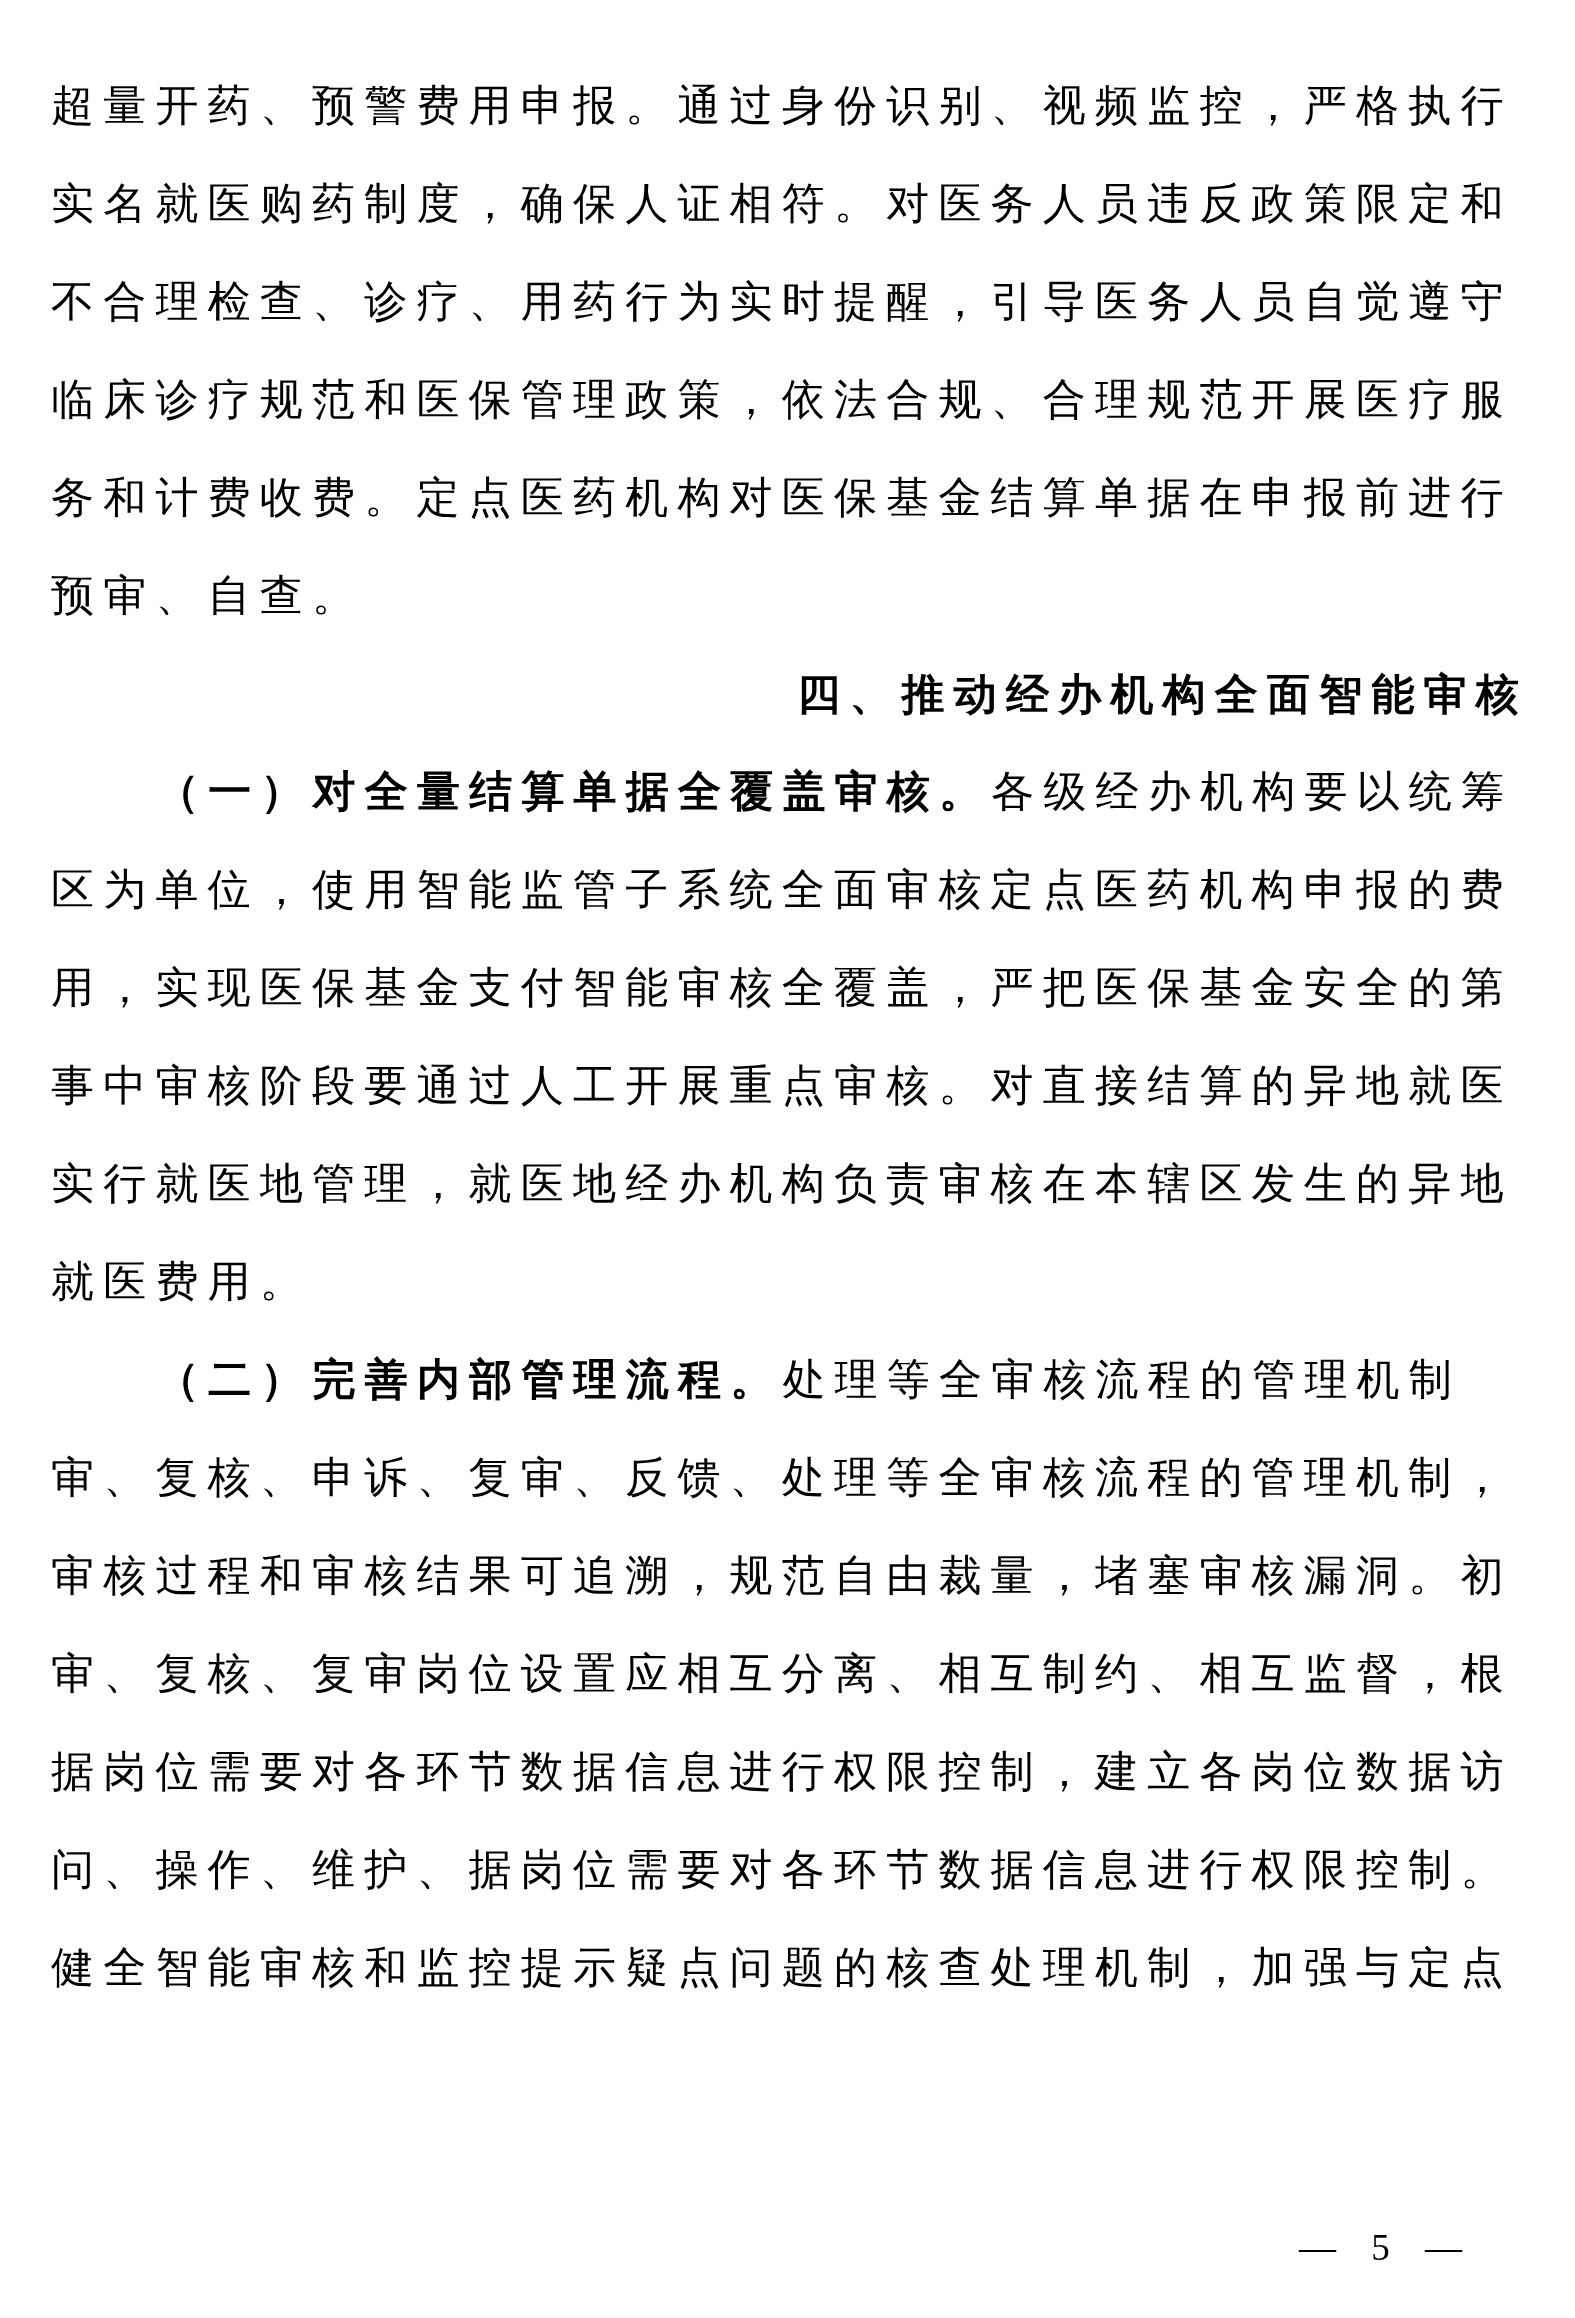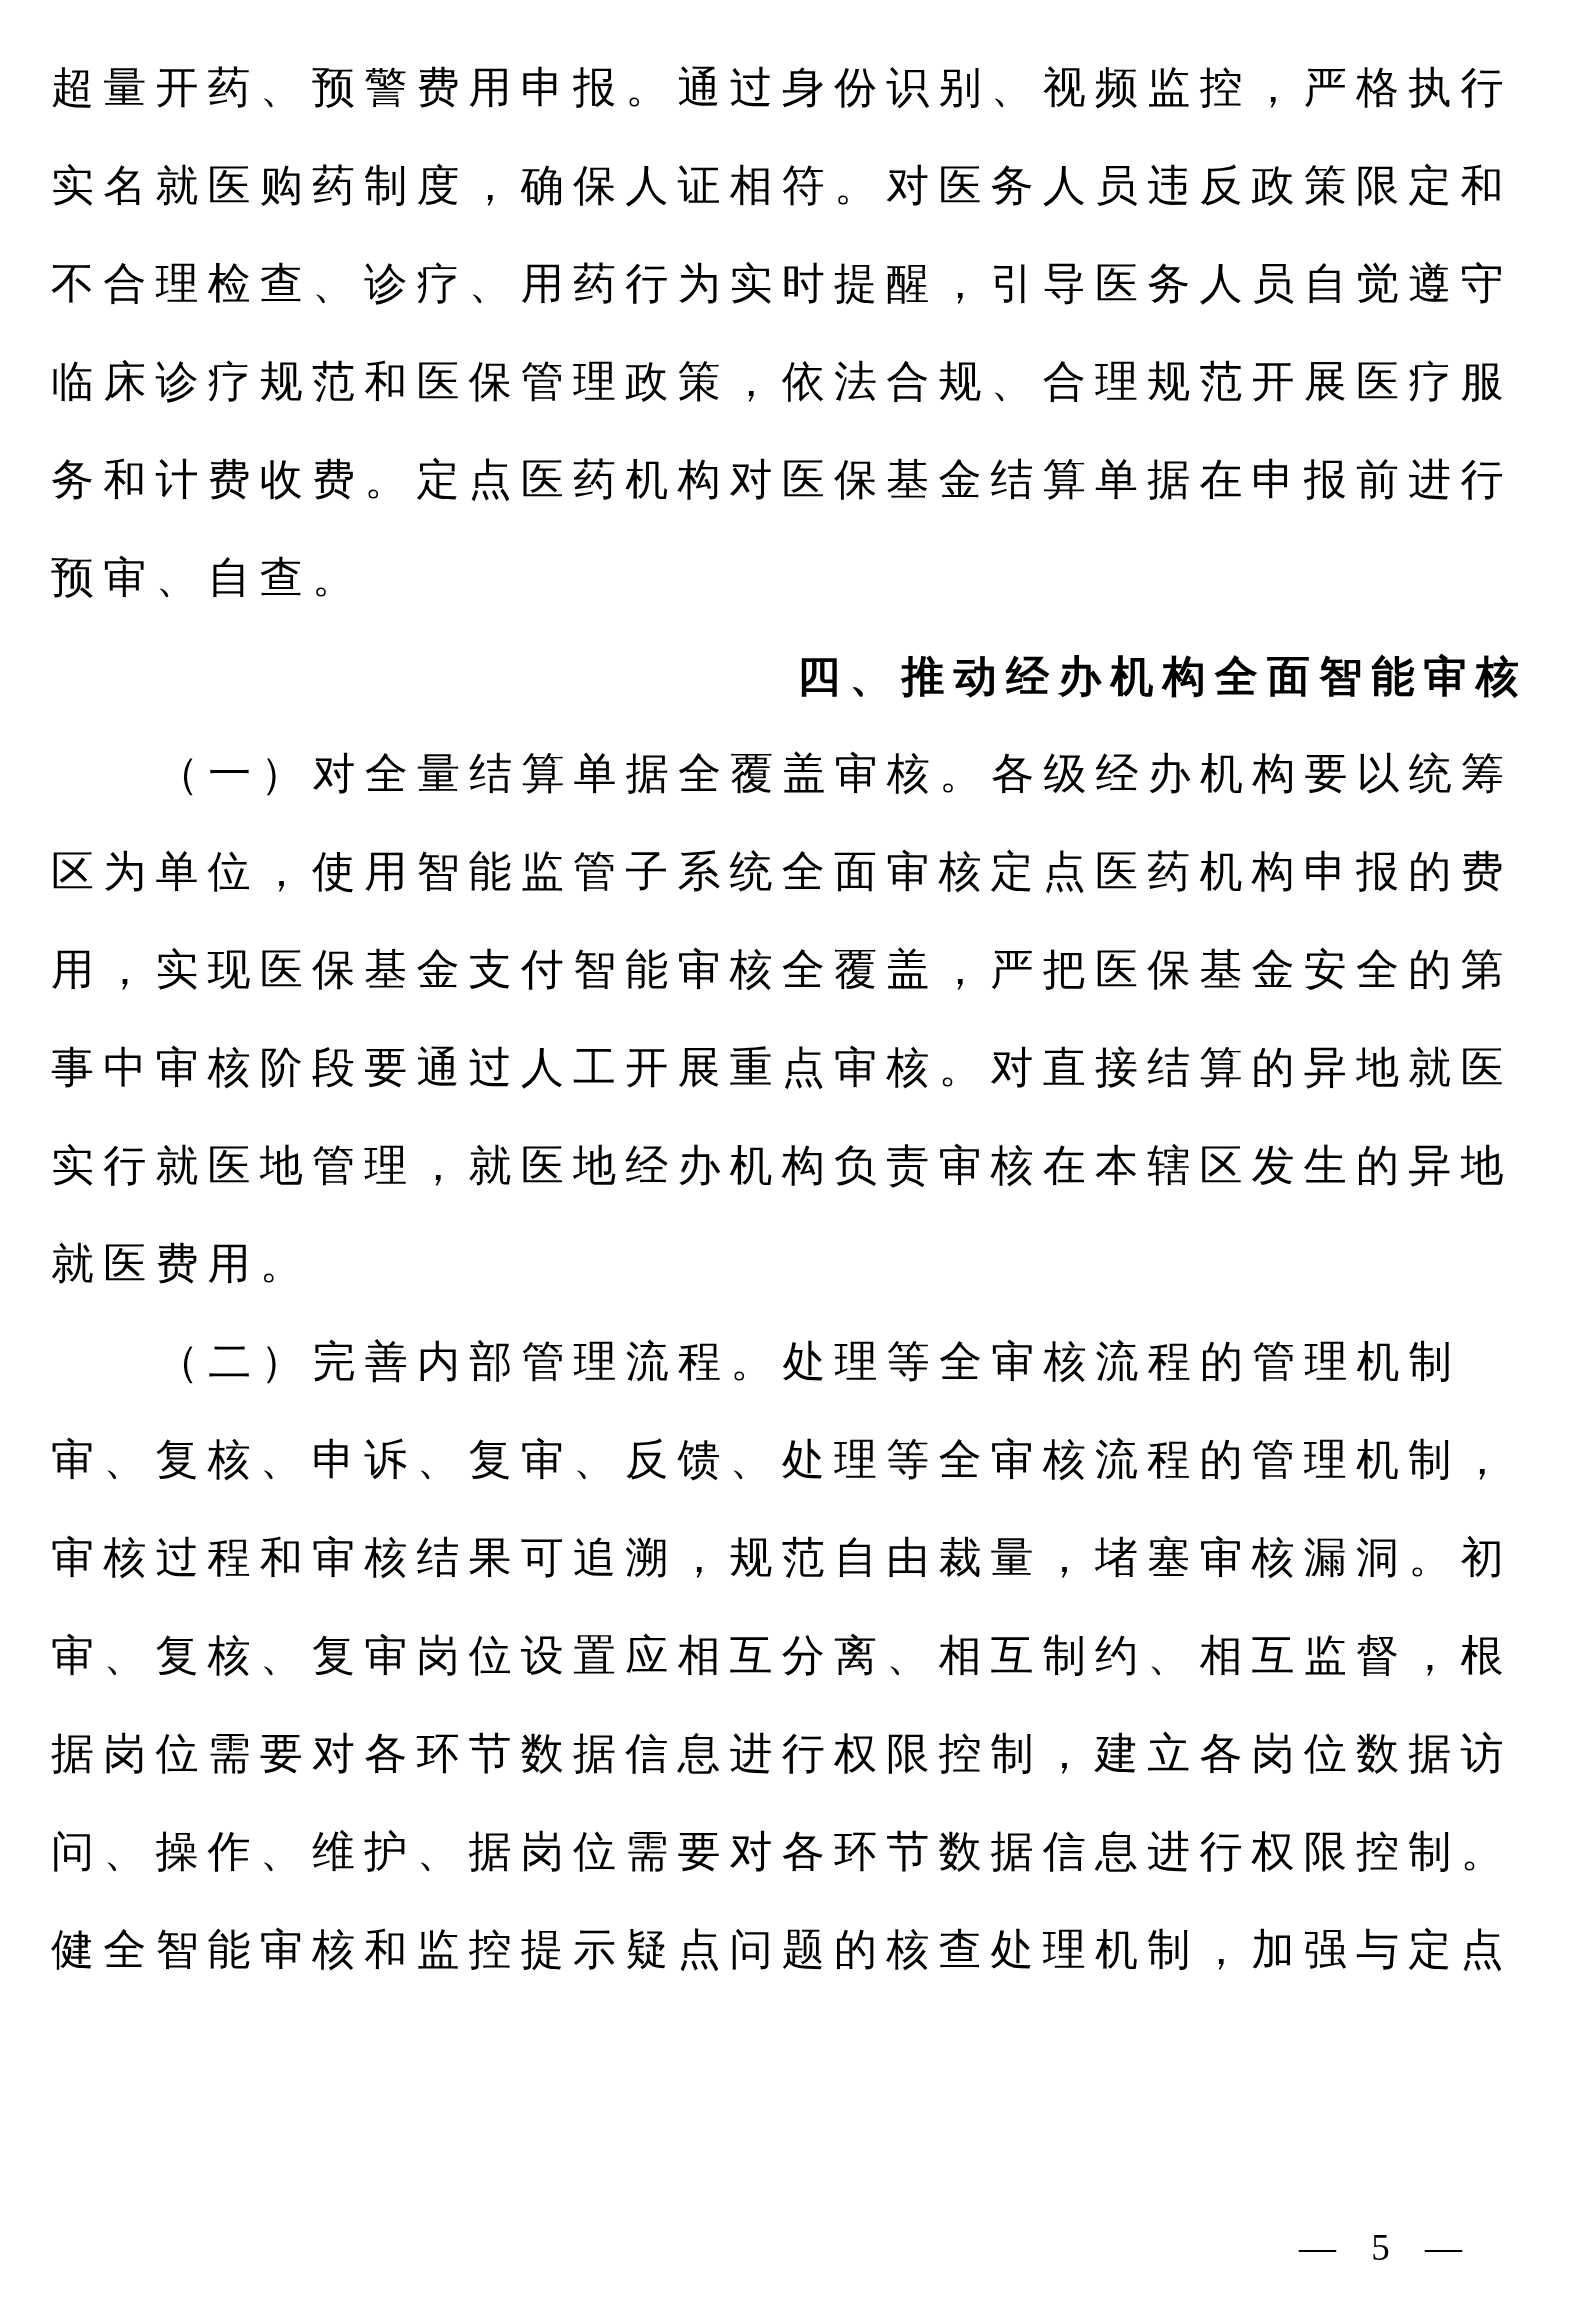--- a/index.html
+++ b/index.html
@@ -12,41 +12,41 @@
     width: 1576px;
     height: 2319px;
     background: #ffffff;
     overflow: hidden;
     font-family: "Liberation Serif", "DejaVu Serif", serif;
     color: #000000;
   }
   .doc {
     position: absolute;
     left: 51px;
-    top: 39px;
+    top: 57px;
     width: 1477px;
   }
   .line {
     height: 98px;
     line-height: 98px;
     font-size: 43px;
     letter-spacing: 9.2px;
     white-space: nowrap;
     color: #000000;
   }
   .indent {
     text-indent: 105px;
   }
   .heading {
     font-family: Liberation Sans, sans-serif;
     font-weight: 700;
     text-align: right;
   }
   .lead {
-    font-weight: 400;
+    font-weight: 700;
   }
   .footer {
     position: absolute;
     top: 2221px;
     right: 101px;
     font-size: 37px;
     line-height: 54px;
     letter-spacing: 13px;
     font-family: "Liberation Serif", "DejaVu Serif", serif;
     color: #000000;

